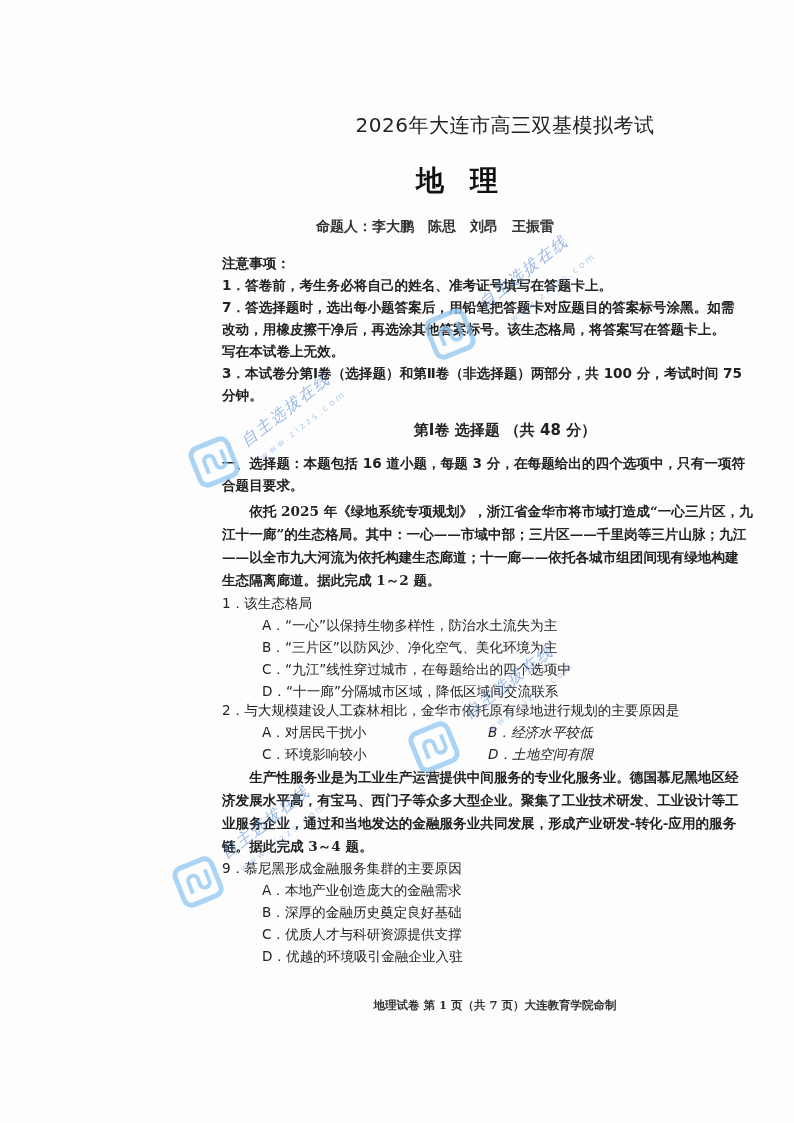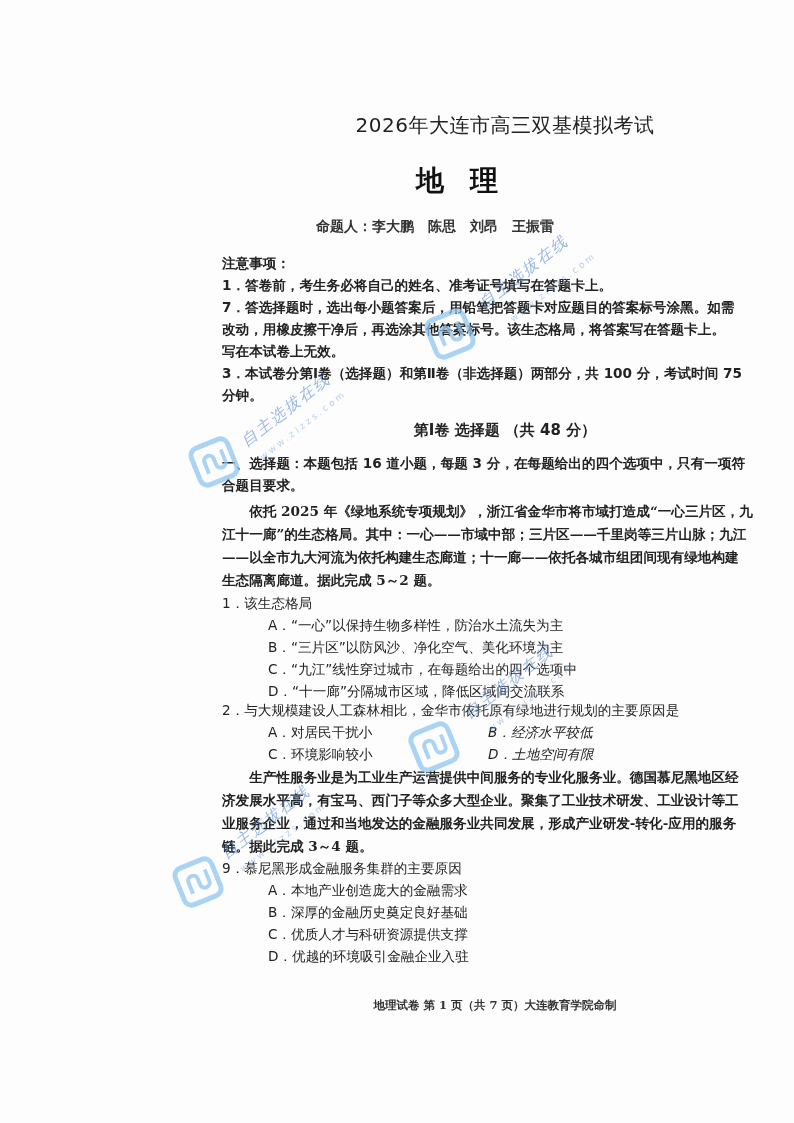--- a/index.html
+++ b/index.html
@@ -17,21 +17,21 @@
   .authors { left:0; width:870px; top:218px; text-align:center; font-size:14px; font-weight:bold; color:#333; word-spacing:8px; }
 
   .notes { font-family:"DejaVu Sans","Liberation Sans",sans-serif; font-size:13.6px; font-weight:bold; color:#222; }
   .line { position:absolute; left:222px; white-space:nowrap; }
 
   .sec-title { left:0; width:1010px; text-align:center; top:421px; font-size:15px; font-weight:bold; font-family:"DejaVu Sans","Liberation Sans",sans-serif; color:#222; }
 
   .body-sans { font-family:"DejaVu Sans","Liberation Sans",sans-serif; font-size:13.6px; font-weight:bold; color:#222; }
   .body-serif { font-family:"DejaVu Serif","Liberation Serif",serif; font-size:13.6px; font-weight:bold; color:#222; }
   .q { font-family:"DejaVu Sans","Liberation Sans",sans-serif; font-size:13.6px; color:#222; }
-  .opt { left:268px; }
+  .opt { left:262px; }
   .opt2 { left:488px;font-style:italic; }
 
   .footer { left:0; width:990px; top:998px; text-align:center; font-size:11.5px; font-weight:bold; color:#333; }
 
   .wm { position:absolute; }
   .wm-logo { width:44px; height:44px; border:5px solid #8fc6f2; border-radius:10px; transform:rotate(-22deg); box-sizing:border-box; opacity:0.75; }
   .wm-logo svg { position:absolute; left:4px; top:4px; }
   .wm-text { color:#4a7fd0; opacity:0.55; font-size:16px; font-style:italic; transform:rotate(-38deg); font-family:"DejaVu Serif",serif; letter-spacing:2px; }
   .wm-url { color:#6f9fdc; opacity:0.5; font-size:9px; transform:rotate(-38deg); font-family:"DejaVu Sans",sans-serif; letter-spacing:3px; }
 </style>
@@ -58,21 +58,21 @@
 
   <div class="body-sans">
     <div class="line" style="top:455px;">一、选择题：本题包括 16 道小题，每题 3 分，在每题给出的四个选项中，只有一项符</div>
     <div class="line" style="top:477px;">合题目要求。</div>
   </div>
 
   <div class="body-serif">
     <div class="line" style="top:503px;">　　依托 2025 年《绿地系统专项规划》，浙江省金华市将市域打造成“一心三片区，九</div>
     <div class="line" style="top:526px;">江十一廊”的生态格局。其中：一心——市域中部；三片区——千里岗等三片山脉；九江</div>
     <div class="line" style="top:549px;">——以全市九大河流为依托构建生态廊道；十一廊——依托各城市组团间现有绿地构建</div>
-    <div class="line" style="top:572px;">生态隔离廊道。据此完成 5～2 题。</div>
+    <div class="line" style="top:572px;">生态隔离廊道。据此完成 1～2 题。</div>
   </div>
 
   <div class="q">
     <div class="line" style="top:595px;">1．该生态格局</div>
     <div class="line opt" style="top:617px;">A．“一心”以保持生物多样性，防治水土流失为主</div>
     <div class="line opt" style="top:639px;">B．“三片区”以防风沙、净化空气、美化环境为主</div>
     <div class="line opt" style="top:661px;">C．“九江”线性穿过城市，在每题给出的四个选项中</div>
     <div class="line opt" style="top:683px;">D．“十一廊”分隔城市区域，降低区域间交流联系</div>
   </div>
 

